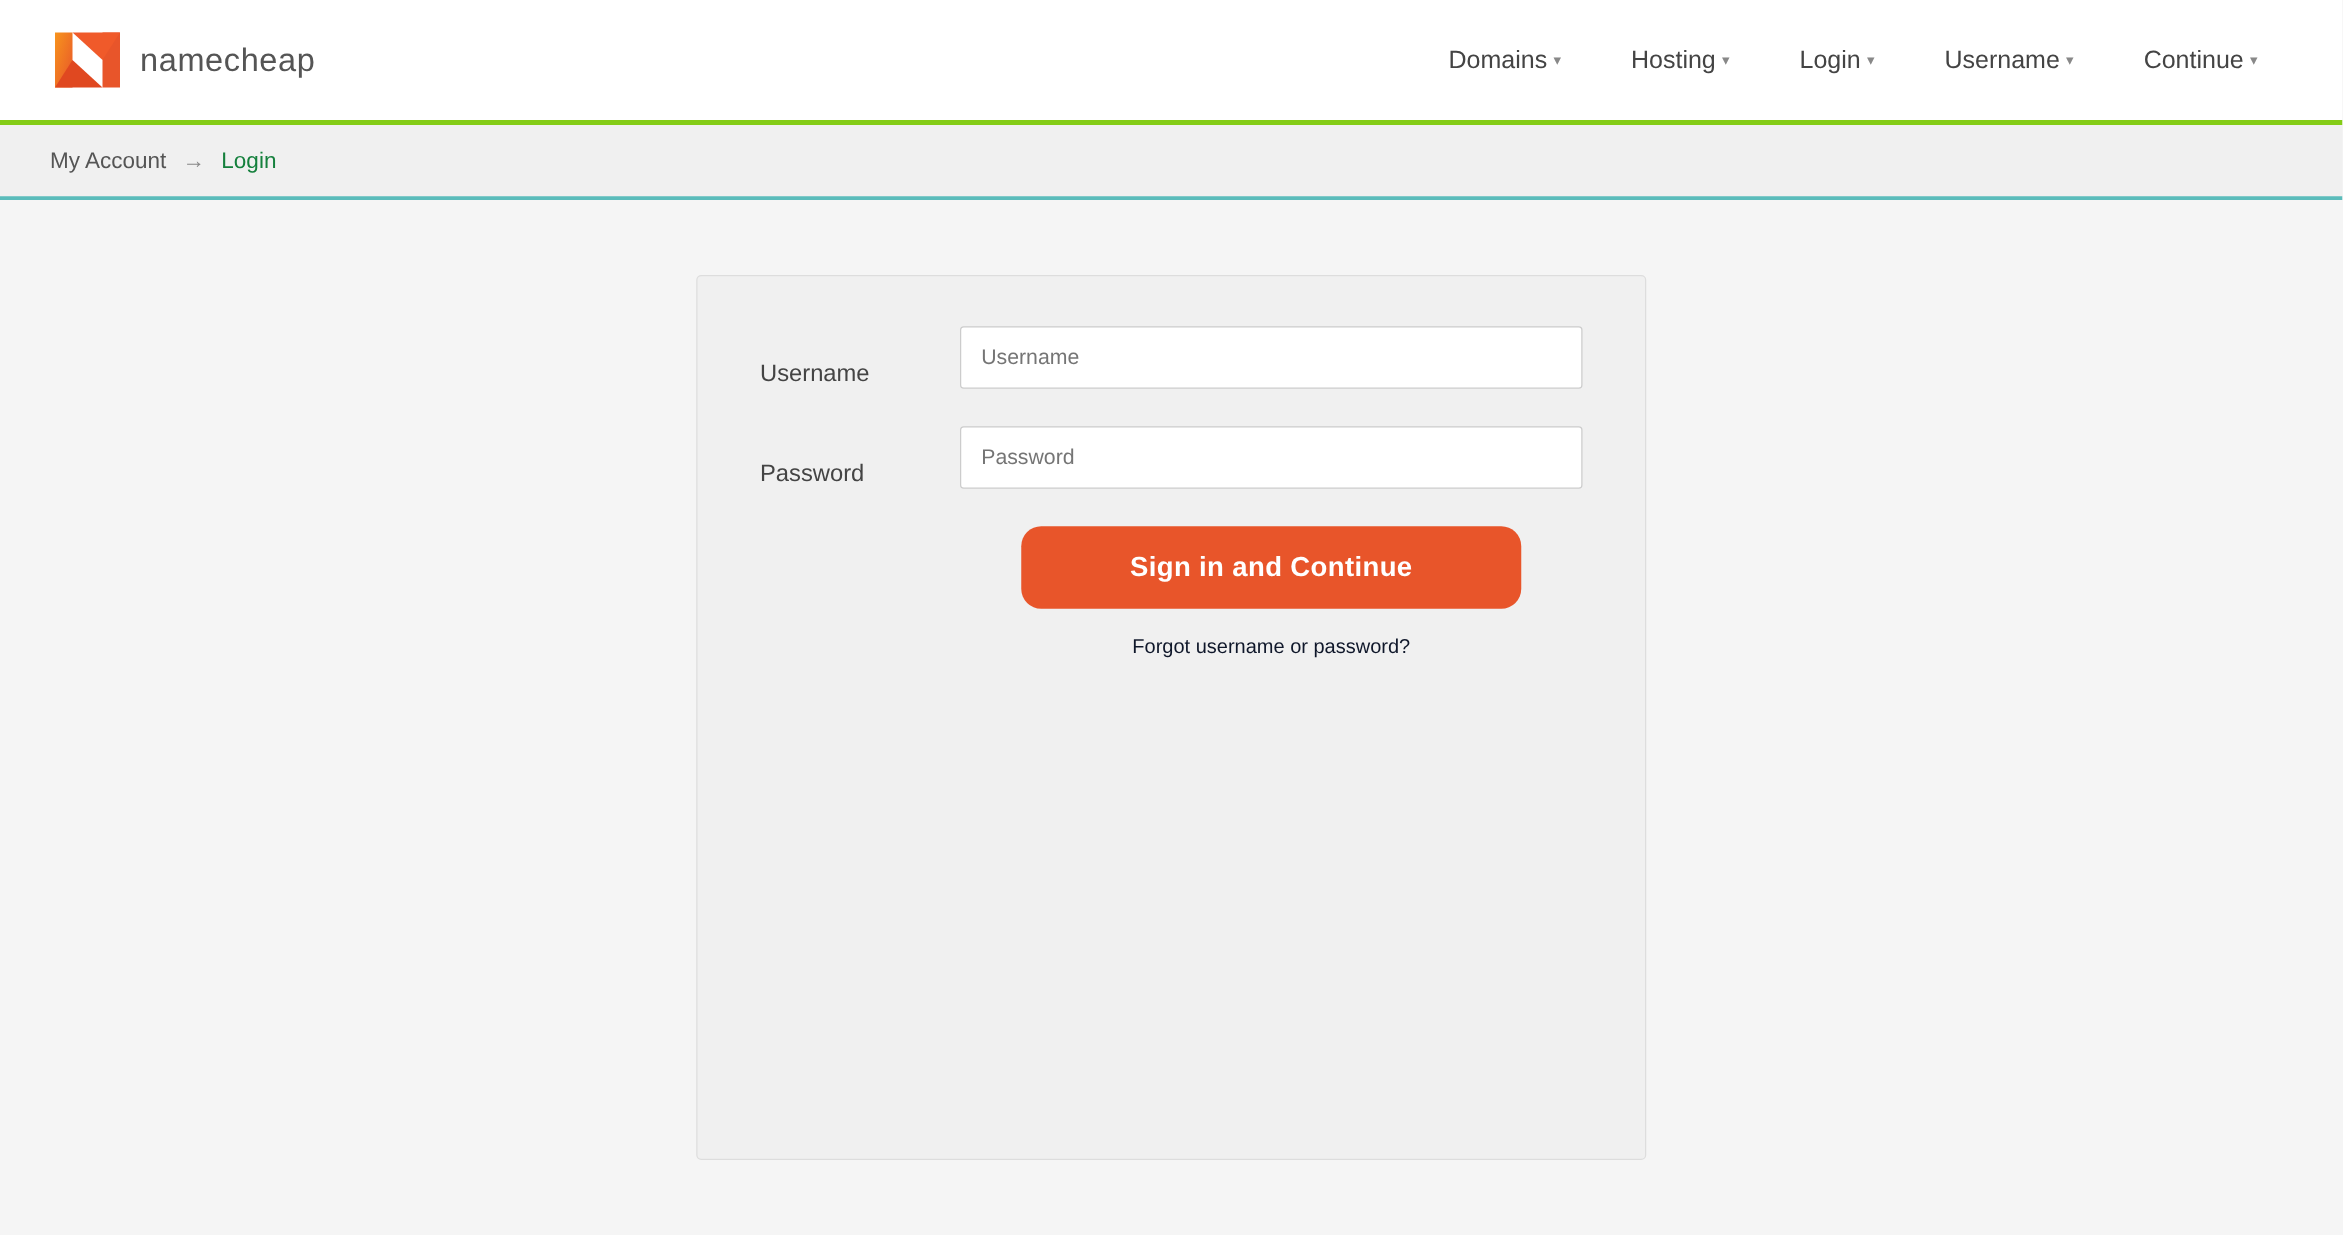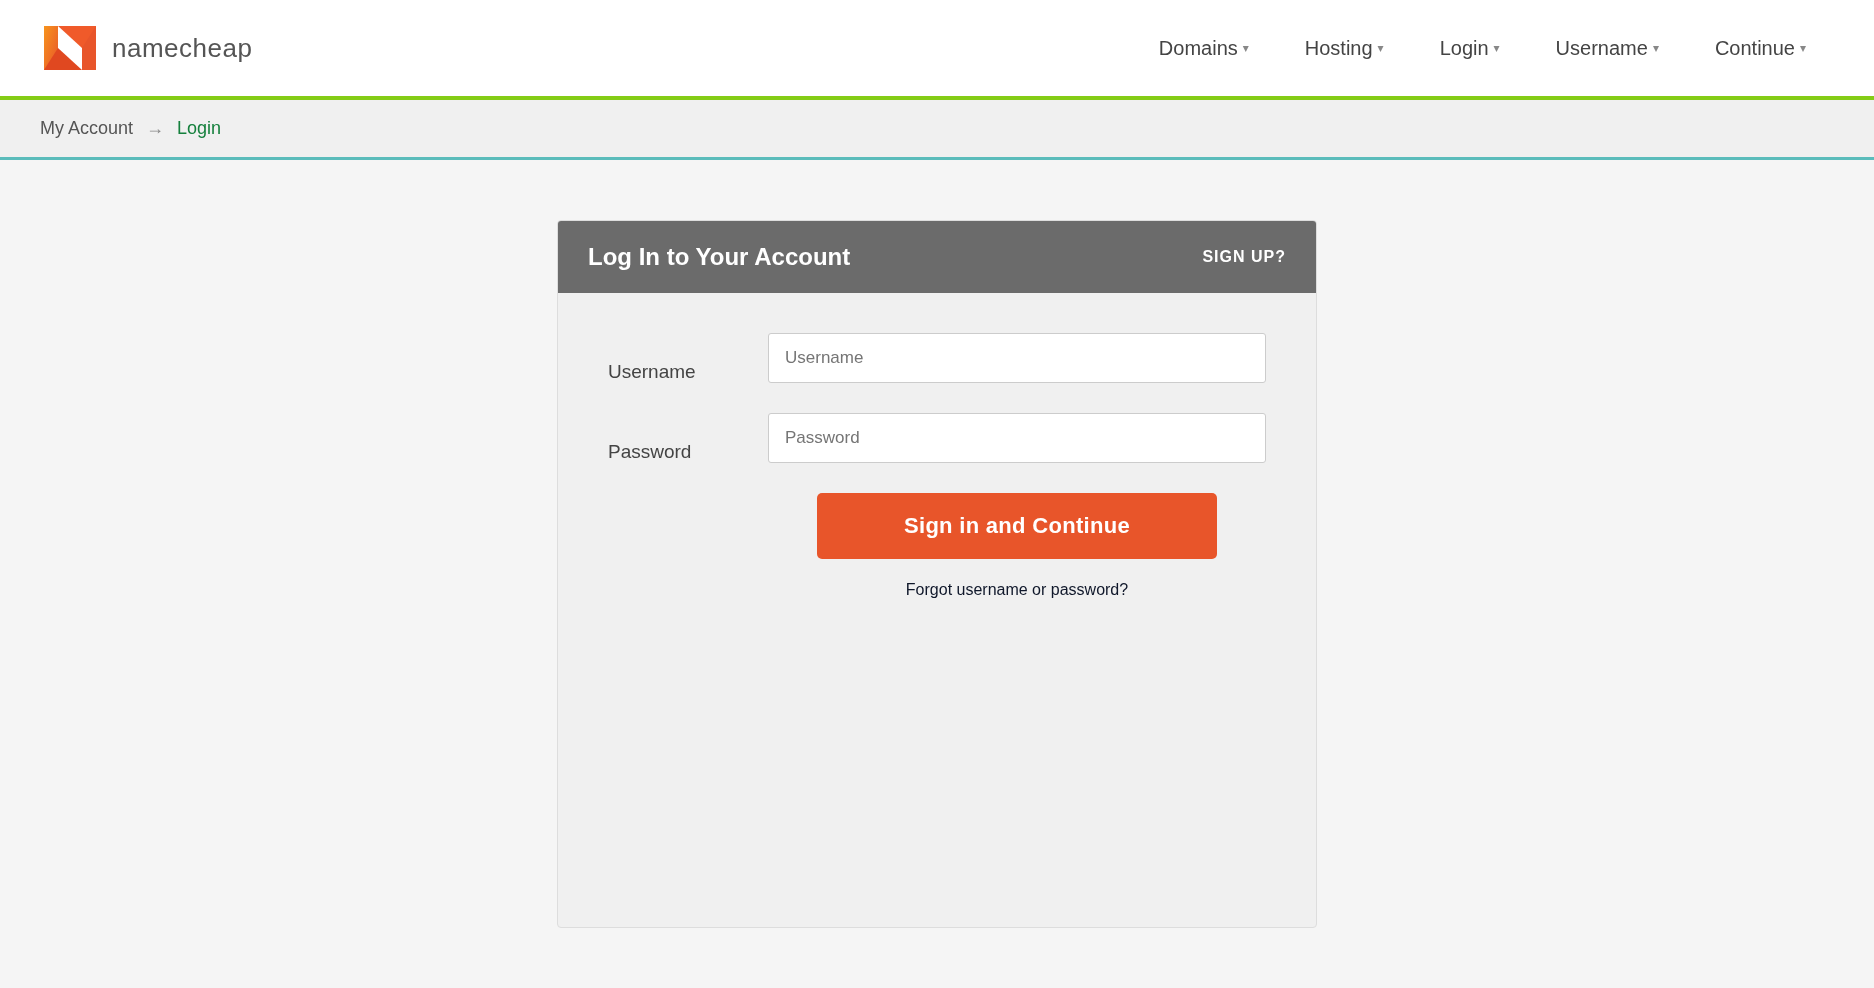--- a/index.html
+++ b/index.html
@@ -143,21 +143,21 @@
       display: flex;
       flex-direction: column;
       align-items: center;
       margin-left: 160px;
       gap: 22px;
     }
     .btn-signin {
       background: #e8552a;
       color: #fff;
       border: none;
-      border-radius: 5px;
+      border-radius: 16px;
       padding: 20px 60px;
       font-size: 22px;
       font-weight: 700;
       cursor: pointer;
       width: 400px;
       letter-spacing: 0.3px;
     }
 
     .forgot-link {
       color: #0f172a;
@@ -217,24 +217,20 @@
   <div class="breadcrumb">
     <span>My Account</span>
     <span class="breadcrumb-separator">→</span>
     <span class="breadcrumb-current">Login</span>
   </div>
 </div>
 
 <main class="main-content">
   <div class="login-card">
 
-    <div class="card-header">
-      <span class="card-title">Log In to Your Account</span>
-      <span class="signup-link">SIGN UP?</span>
-    </div>
 
     <div class="card-body">
 
       <div class="form-row">
         <label class="form-label">Username</label>
         <input class="form-input" type="text" placeholder="Username" style="">
       </div>
 
       <div class="form-row">
         <label class="form-label">Password</label>

